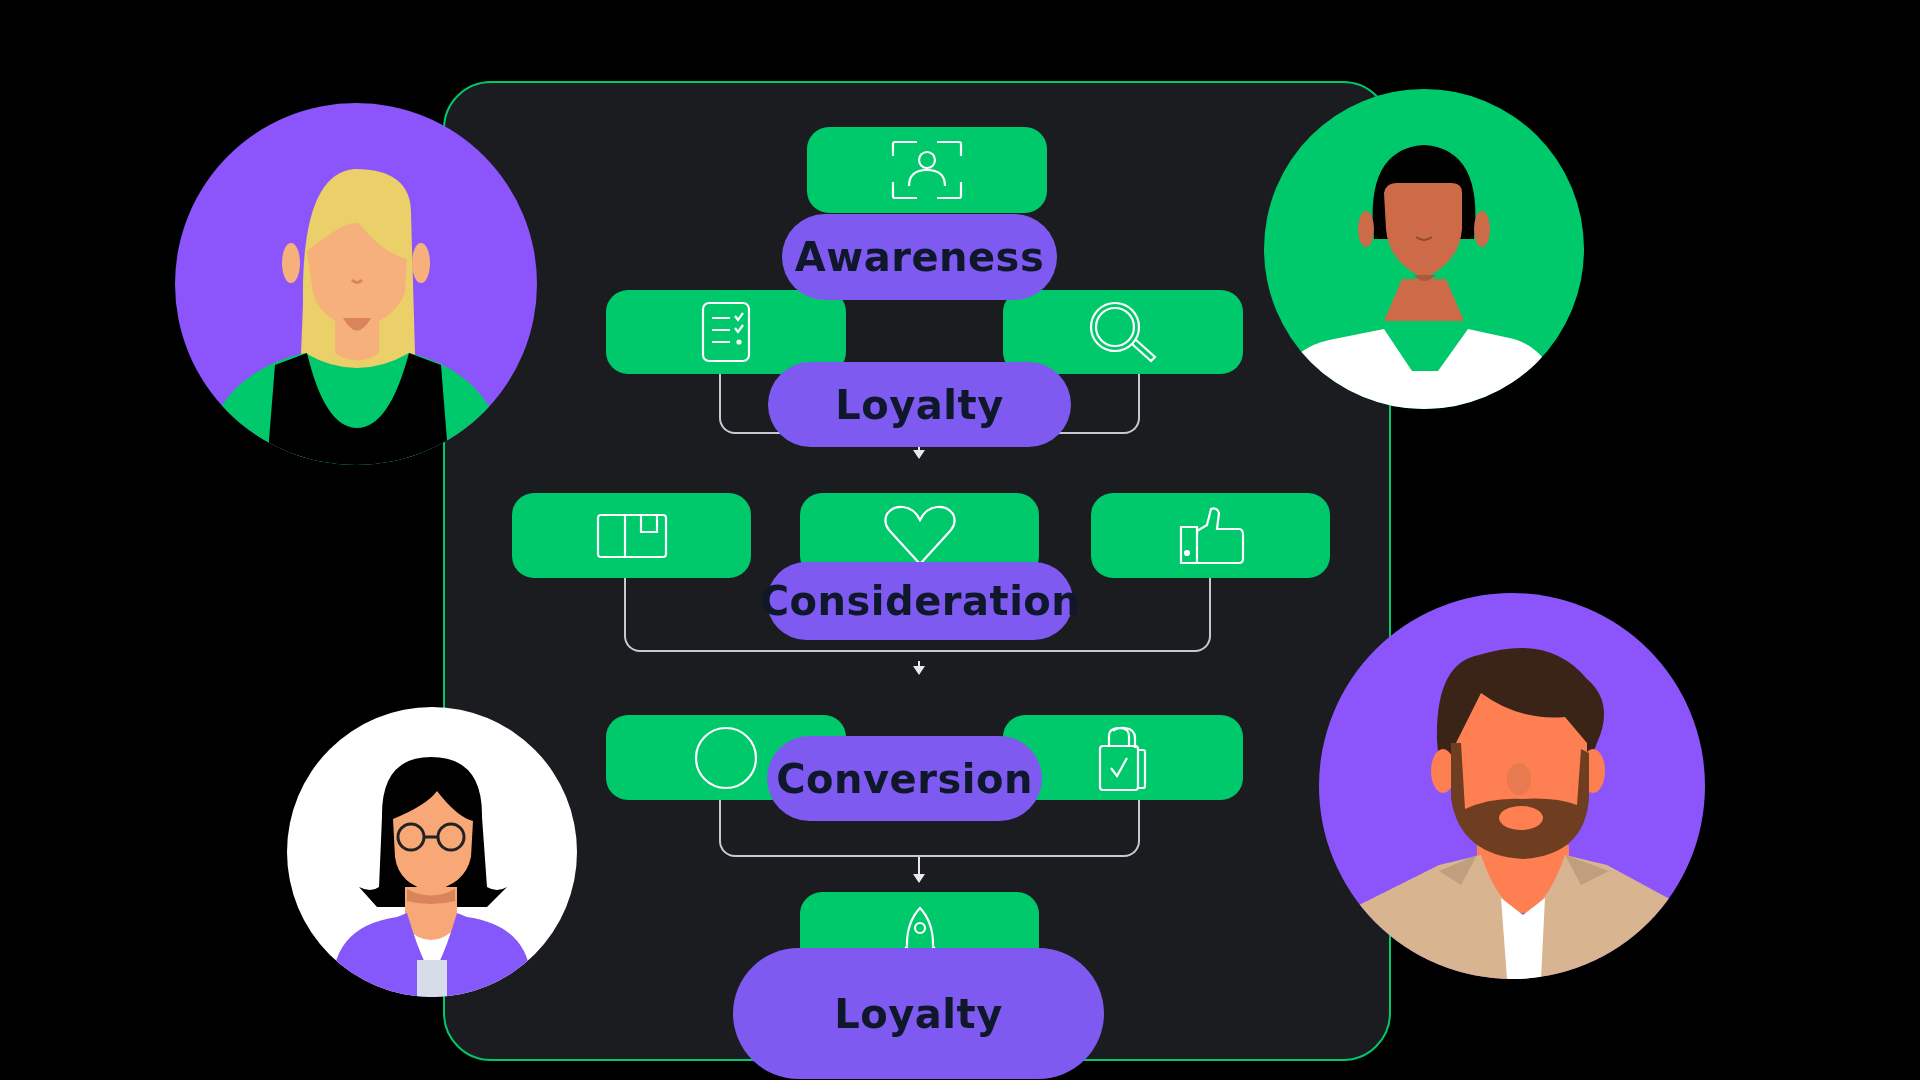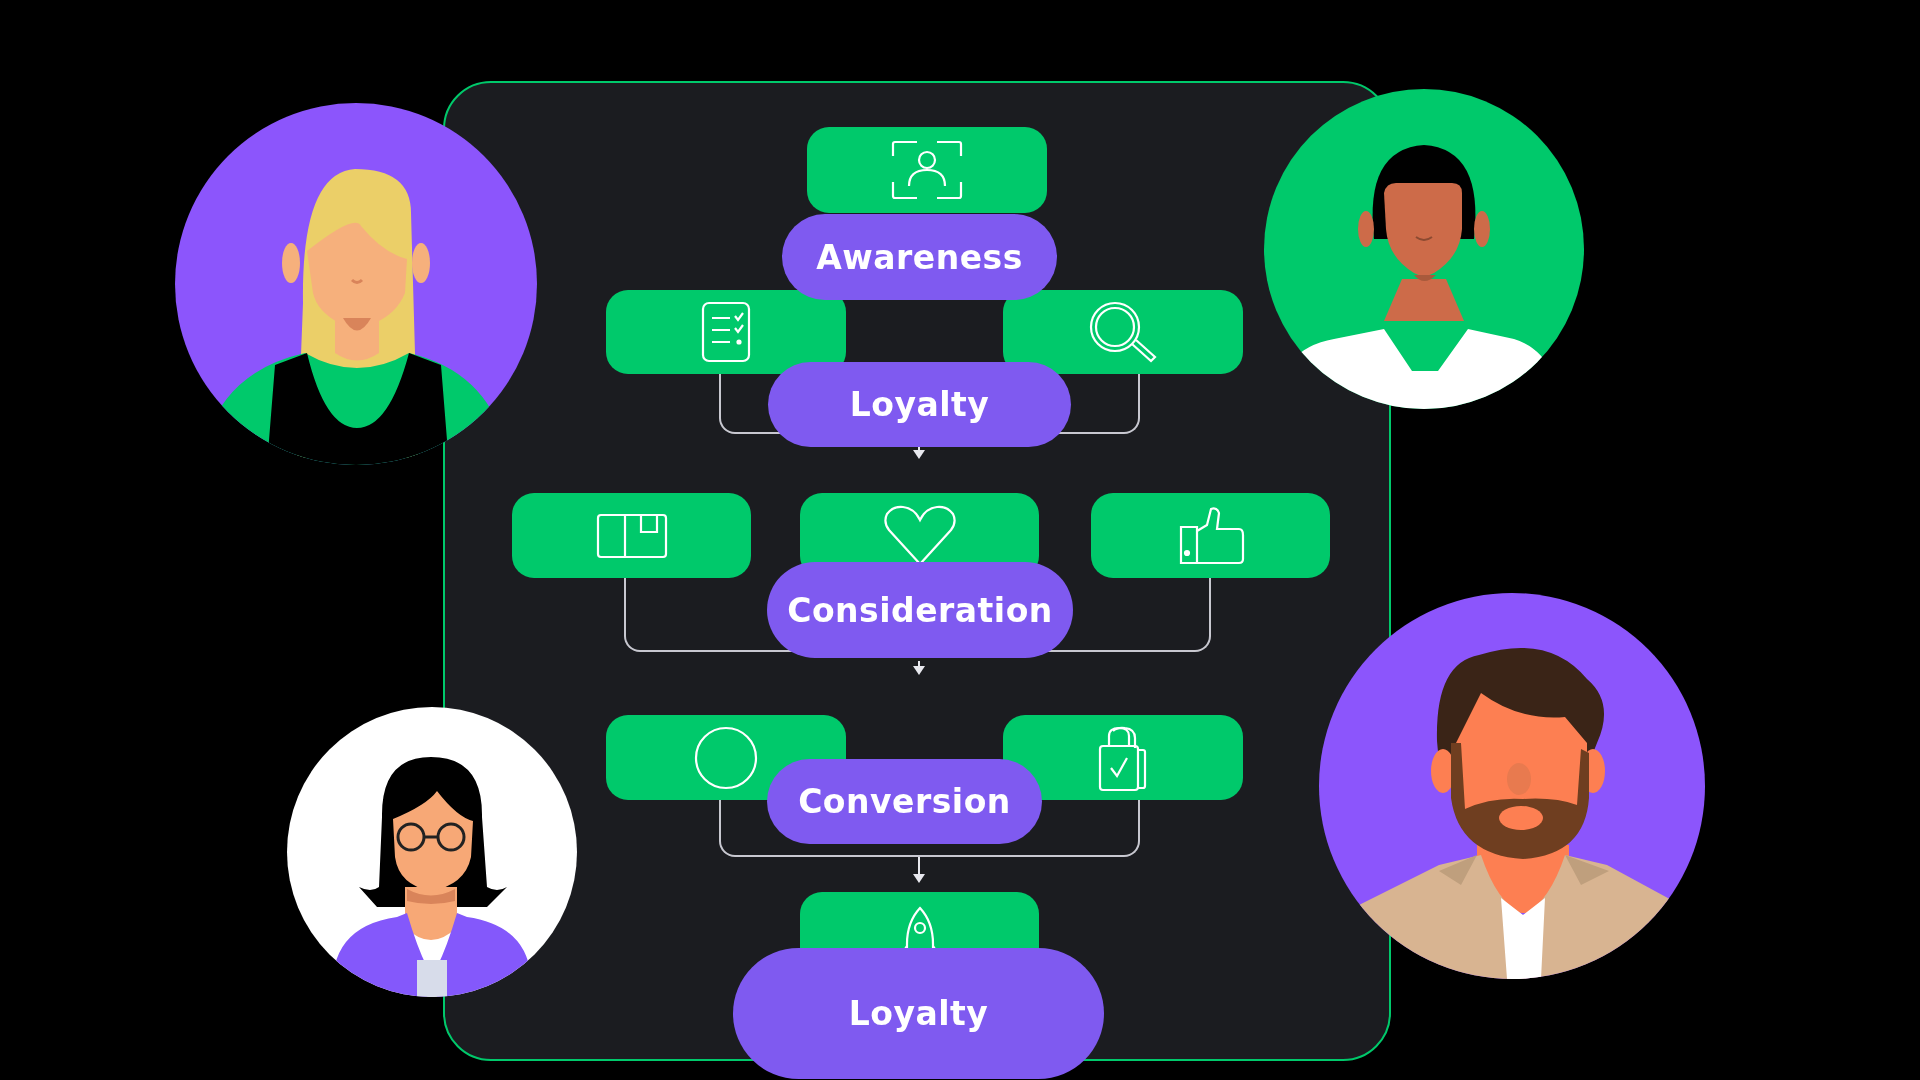--- a/index.html
+++ b/index.html
@@ -1,20 +1,20 @@
 <!DOCTYPE html>
 <html><head>
 <meta charset="utf-8">
 <style>
   html, body { margin:0; padding:0; }
   body { width:1920px; height:1080px; background:#000000; position:relative; overflow:hidden; font-family:"DejaVu Sans", sans-serif; }
   .panel { position:absolute; left:443px; top:81px; width:948px; height:980px; background:#1b1c20; border:2px solid #00c96b; border-radius:48px; box-sizing:border-box; }
   .gbox { position:absolute; background:#00c96b; border-radius:22px; display:flex; align-items:center; justify-content:center; }
   .gbox svg { stroke:#ffffff; fill:none; stroke-width:2.2; }
-  .pill { position:absolute; background:#7f5af0; border-radius:999px; display:flex; align-items:center; justify-content:center; color:#ffffff; font-weight:bold; font-family:"DejaVu Sans", sans-serif; font-size:33px; letter-spacing:0.5px; z-index:3; }
+  .pill { position:absolute; background:#7f5af0; border-radius:999px; display:flex; align-items:center; justify-content:center; color:#0f172a; font-weight:bold; font-family:"DejaVu Sans", sans-serif; font-size:40px; letter-spacing:0.5px; z-index:3; }
   .bracket { position:absolute; border:2px solid #c8c8d0; border-top:none; border-radius:0 0 16px 16px; box-sizing:border-box; }
   .arrow { position:absolute; width:2px; background:#e8e8ee; }
   .arrow::after { content:""; position:absolute; left:-5px; bottom:-8px; border-left:6px solid transparent; border-right:6px solid transparent; border-top:9px solid #e8e8ee; }
   .avatar { position:absolute; border-radius:50%; overflow:hidden; z-index:5; }
   .avatar svg { width:100%; height:100%; display:block; }
 </style>
 </head>
 <body>
 
 <div class="panel"></div>
@@ -59,39 +59,39 @@
   </svg>
 </div>
 <div class="gbox" style="left:1091px;top:493px;width:239px;height:85px;">
   <svg width="68" height="62" viewBox="0 0 68 62">
     <path d="M4 22 H20 V58 H4 Z"></path>
     <circle cx="10" cy="48" r="2" fill="#fff"></circle>
     <path d="M20 26 L30 20 L34 4 Q40 2 42 8 L40 24 H62 Q66 24 66 30 V54 Q66 58 62 58 H20"></path>
   </svg>
 </div>
 <div class="bracket" style="left:624px;top:578px;width:587px;height:74px;"></div>
-<div class="pill" style="left:767px;top:562px;width:306px;height:96px;">Consideration</div>
+<div class="pill" style="left:767px;top:562px;width:306px;height:78px;">Consideration</div>
 <div class="arrow" style="left:918px;top:661px;height:6px;"></div>
 
 <div class="gbox" style="left:606px;top:715px;width:240px;height:85px;">
   <svg width="68" height="68" viewBox="0 0 68 68">
     <circle cx="34" cy="34" r="30"></circle>
   </svg>
 </div>
 <div class="gbox" style="left:1003px;top:715px;width:240px;height:85px;">
   <svg width="52" height="68" viewBox="0 0 52 68">
     <rect x="3" y="22" width="38" height="44" rx="3"></rect>
     <path d="M41 26 H46 Q48 26 48 28 V62 Q48 64 46 64 H41"></path>
     <path d="M12 22 V12 Q12 4 22 4 Q32 4 32 12 V22"></path>
     <path d="M16 7 Q20 3 28 4 Q38 5 38 14 V24"></path>
     <path d="M14 44 L20 52 L30 34"></path>
   </svg>
 </div>
 <div class="bracket" style="left:719px;top:800px;width:421px;height:57px;"></div>
-<div class="pill" style="left:767px;top:759px;width:275px;height:85px;">Conversion</div>
+<div class="pill" style="left:767px;top:736px;width:275px;height:85px;">Conversion</div>
 <div class="arrow" style="left:918px;top:857px;height:18px;"></div>
 
 <div class="gbox" style="left:800px;top:892px;width:239px;height:88px;align-items:flex-start;">
   <svg width="50" height="66" viewBox="0 0 50 66" style="margin-top:14px;">
     <path d="M25 2 Q38 16 38 38 L38 50 H12 L12 38 Q12 16 25 2 Z"></path>
     <circle cx="25" cy="22" r="5"></circle>
     <path d="M12 40 L4 52 L12 50 M38 40 L46 52 L38 50"></path>
   </svg>
 </div>
 <div class="pill" style="left:733px;top:948px;width:371px;height:131px;">Loyalty</div>

